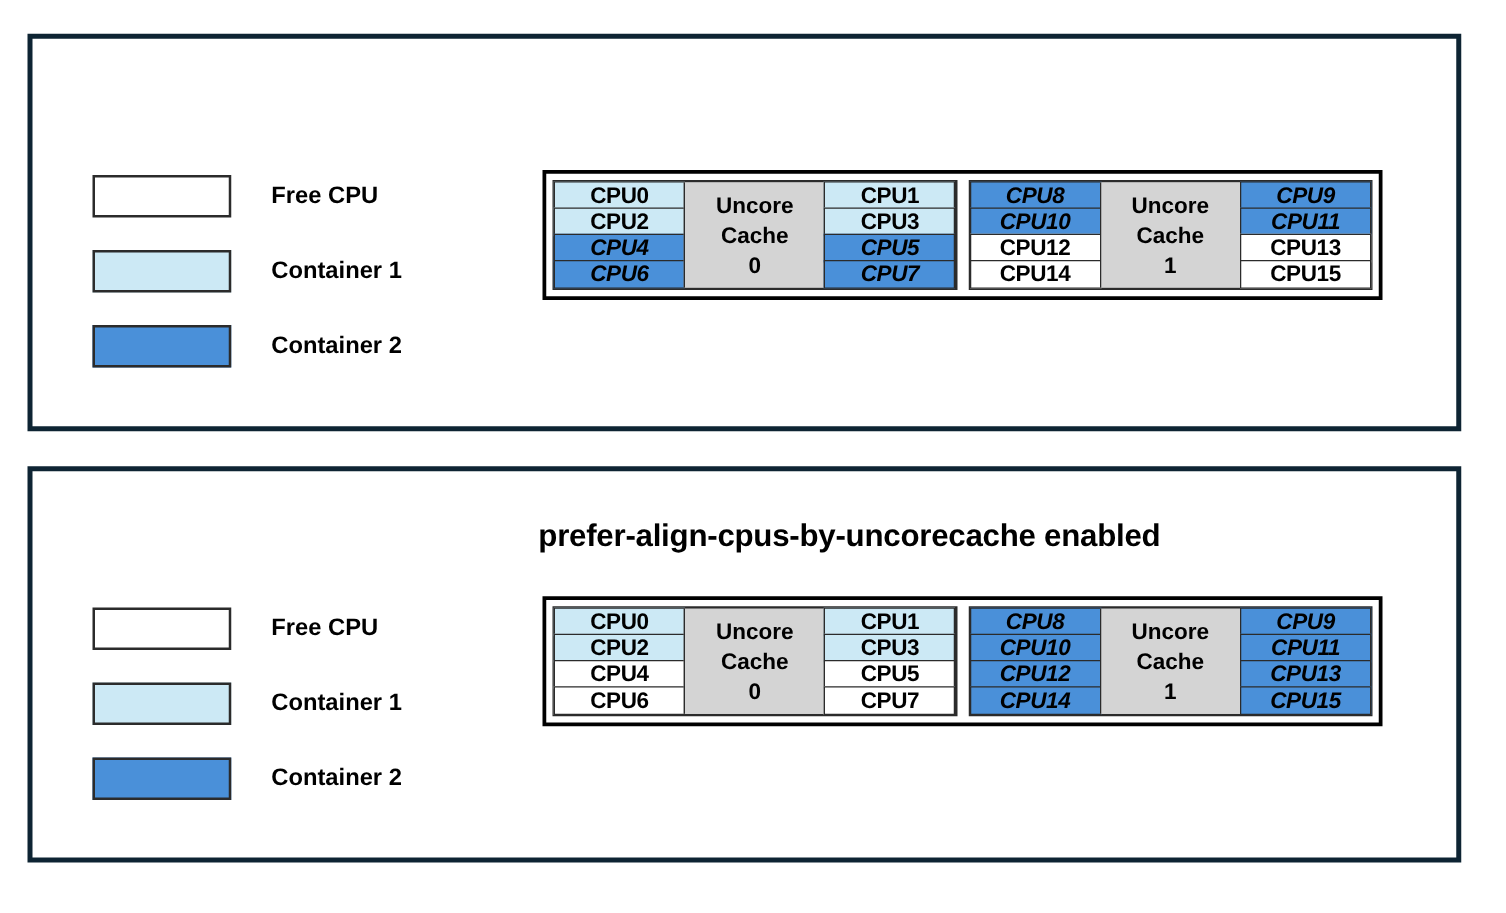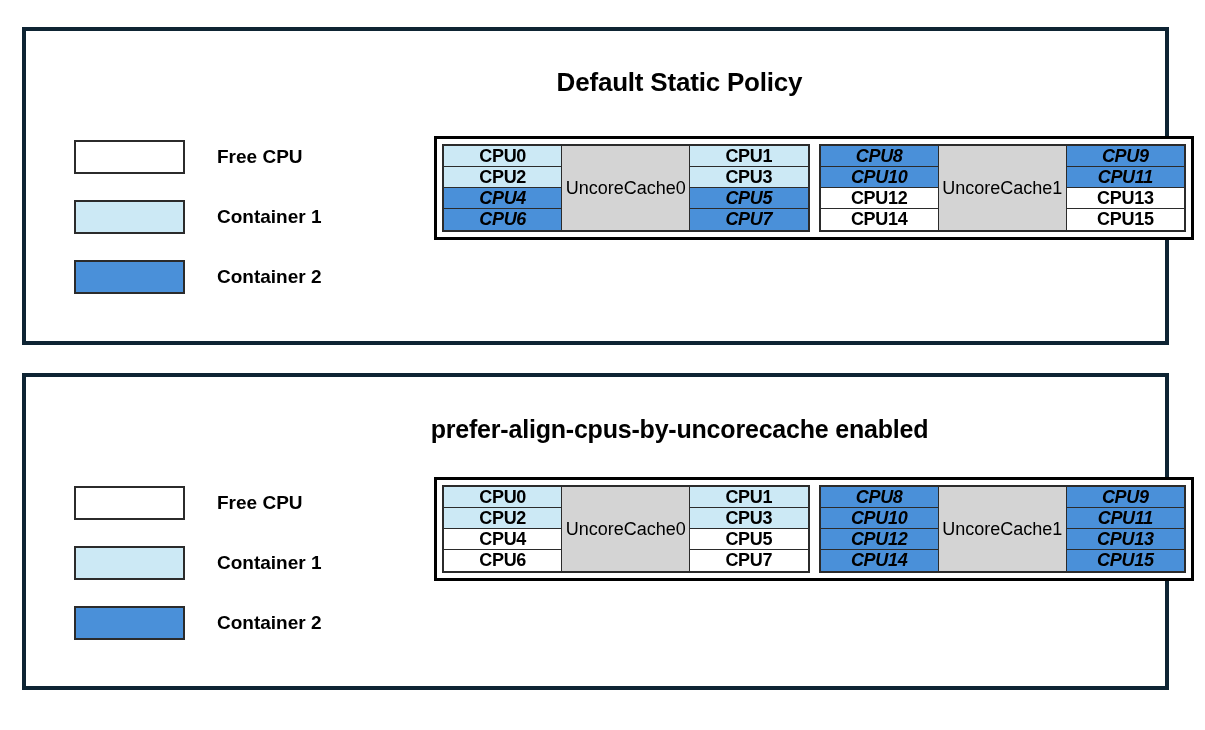--- a/index.html
+++ b/index.html
@@ -67,21 +67,21 @@
     font-weight: bold;
     color: #000000;
     white-space: nowrap;
   }
 
   
   .cpu-frame {
     position: absolute;
     left: 408px;
     top: 105px;
-    width: 760px;
+    width: 672px;
     padding: 5px;
     border: 3px solid #000000;
     background: #ffffff;
     box-sizing: border-box;
     display: flex;
     gap: 9px;
   }
   #panel-bottom .cpu-frame { top: 100px; }
 
   .cache-group {
@@ -106,44 +106,43 @@
     font-weight: bold;
     color: #000000;
     border: 1px solid #2b2b2b;
     box-sizing: border-box;
     margin: -1px;
     letter-spacing: -0.3px;
   }
   .cache-cell {
     flex: 1.08 1 0;
     display: flex;
-    flex-direction: row;
+    flex-direction: column;
     align-items: center;
     justify-content: center;
     font-size: 18px;
-    font-weight: normal;
+    font-weight: bold;
     color: #000000;
     line-height: 1.35;
     border-left: 1px solid #2b2b2b;
     border-right: 1px solid #2b2b2b;
     box-sizing: border-box;
     min-width: 0;
   }
   .cache-cell span { display: block; }
 
   .fill-free { background: #ffffff; }
   .fill-c1   { background: #cce9f5; }
   .fill-c2   { background: #4a90d9; font-style: italic; }
   .fill-cache{ background: #d4d4d4; }
 </style>
 </head>
 <body>
 
 <section class="panel" id="panel-top">
-  <div class="panel-title">Default Static Policy</div>
 
   <div class="legend">
     <div class="legend-row">
       <div class="legend-swatch fill-free"></div>
       <div class="legend-label">Free CPU</div>
     </div>
     <div class="legend-row">
       <div class="legend-swatch fill-c1"></div>
       <div class="legend-label">Container 1</div>
     </div>

